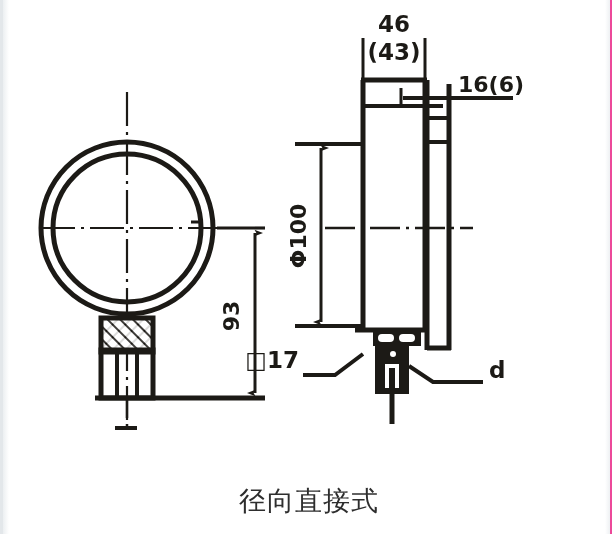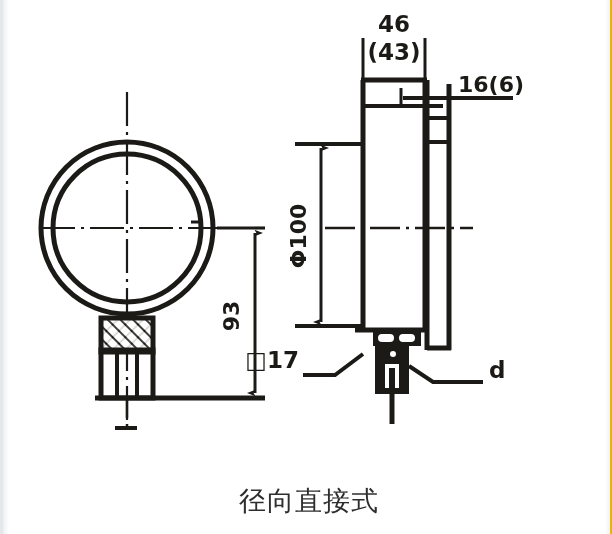--- a/index.html
+++ b/index.html
@@ -16,21 +16,21 @@
     font-family: "Liberation Sans", sans-serif;
   }
   #page {
     position: absolute;
     left: 0; top: 0;
     width: 612px;
     height: 534px;
     background: #ffffff;
     box-sizing: border-box;
     border-left: 3px solid #e3e7ea;
-    border-right: 2px solid #eab308;
+    border-right: 2px solid #ec4899;
   }
   #page::before {
     content: "";
     position: absolute;
     left: 0; top: 0;
     width: 6px; height: 534px;
     background: linear-gradient(to right, #eceff1, #ffffff);
     pointer-events: none;
   }
   #page::after {

